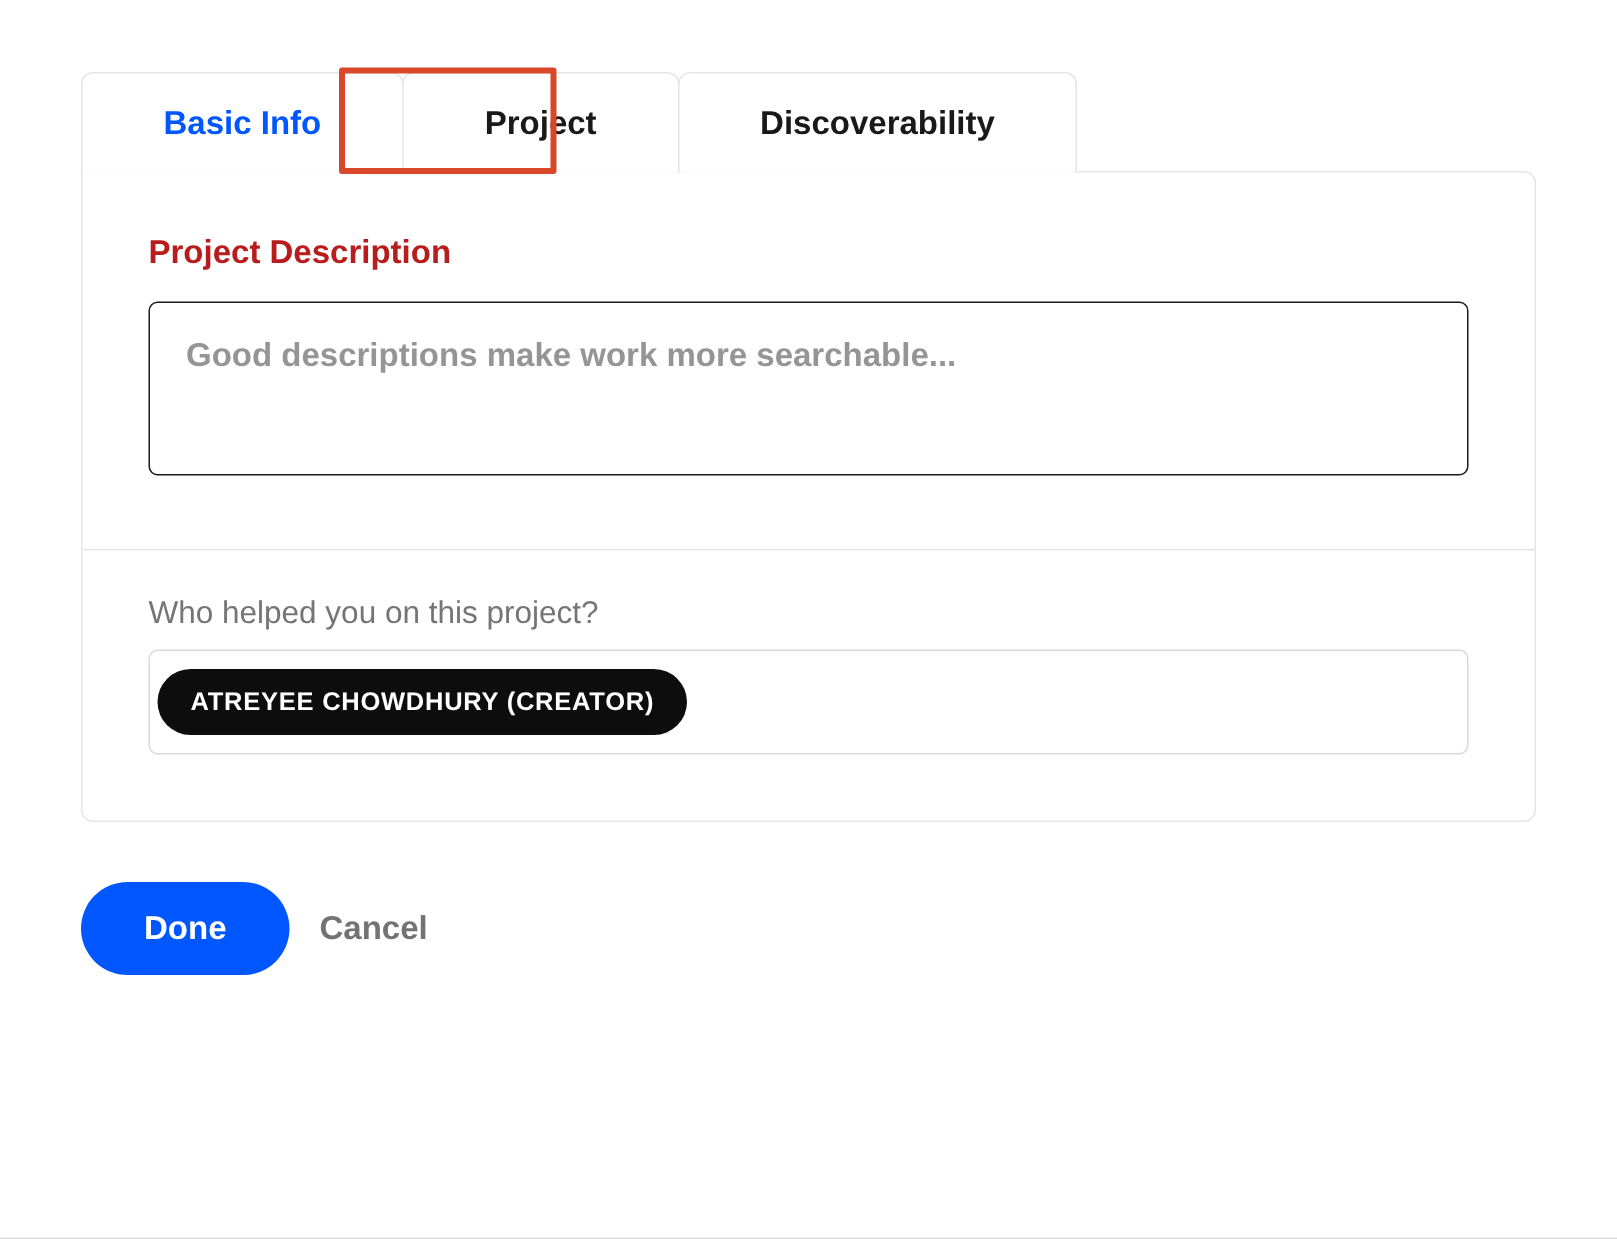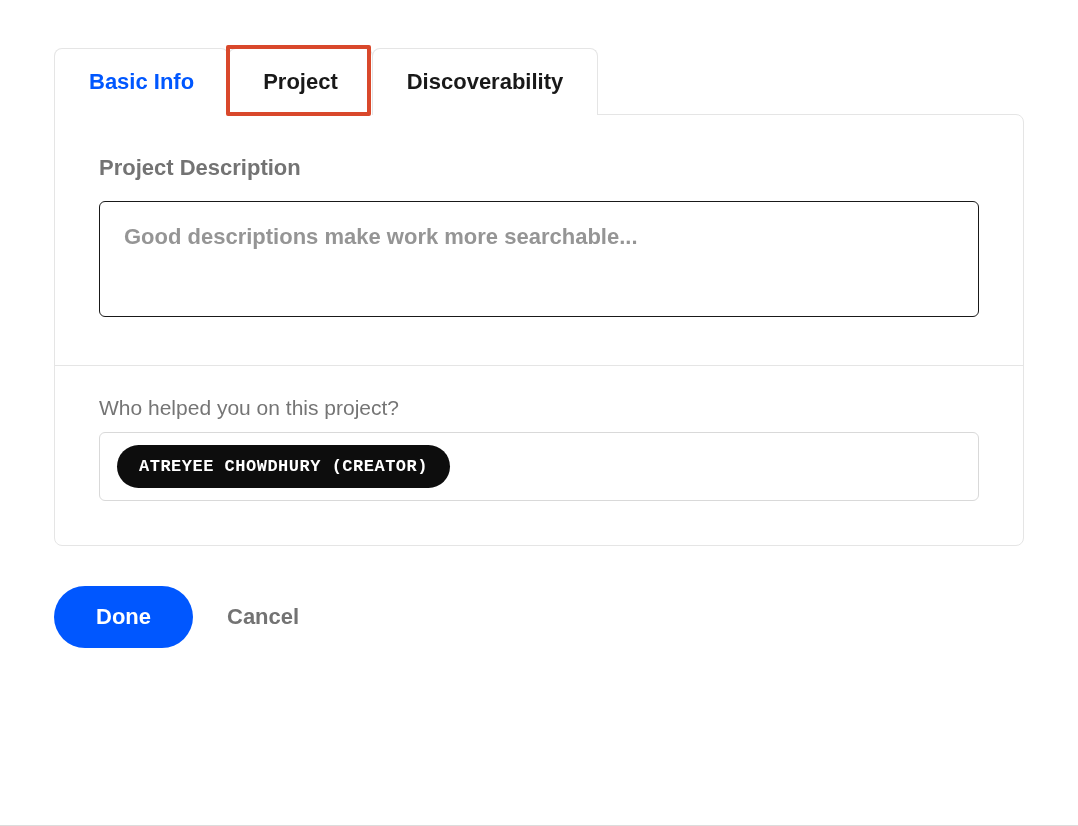--- a/index.html
+++ b/index.html
@@ -15,21 +15,21 @@
       position: relative;
     }
     .container {
       padding: 48px 54px 0 54px;
     }
     .tabs {
       display: flex;
       position: relative;
     }
     .tab {
-      padding: 20px 34px;
+      padding: 20px 54px;
       font-size: 22px;
       font-weight: 700;
       color: #191919;
       background: #fff;
       border: 1px solid #e5e5e5;
       border-bottom: none;
       border-radius: 8px 8px 0 0;
       cursor: pointer;
       position: relative;
       z-index: 2;
@@ -60,21 +60,21 @@
     }
     .section {
       padding: 40px 44px 44px 44px;
     }
     .section.divider {
       border-top: 1px solid #e5e5e5;
     }
     .section-title {
       font-size: 22px;
       font-weight: 700;
-      color: #737373;
+      color: #b91c1c;
       margin-bottom: 20px;
     }
     .section-subtitle {
       font-size: 21px;
       font-weight: 400;
       color: #757575;
       margin-top: -10px;
       margin-bottom: 12px;
     }
     .desc-textarea {
@@ -91,42 +91,41 @@
       outline: none;
     }
     .desc-textarea::placeholder {
       color: #959595;
       font-weight: 600;
     }
     .coowners-box {
       width: 100%;
       border: 1px solid #d9d9d9;
       border-radius: 6px;
-      padding: 12px 17px;
+      padding: 12px 5px;
       min-height: 68px;
       display: flex;
       align-items: center;
       flex-wrap: wrap;
-      font-family: Liberation Mono, monospace;
     }
     .chip {
       background: #0d0d0d;
       color: #fff;
       font-size: 17px;
       font-weight: 700;
       letter-spacing: 0.5px;
       padding: 12px 22px;
       border-radius: 24px;
       display: inline-flex;
       align-items: center;
     }
     .actions {
       display: flex;
       align-items: center;
-      gap: 34px;
+      gap: 20px;
       padding: 40px 0 0 0;
     }
     .btn-done {
       background: #0057ff;
       color: #fff;
       font-size: 22px;
       font-weight: 700;
       border: none;
       border-radius: 999px;
       padding: 18px 42px;

